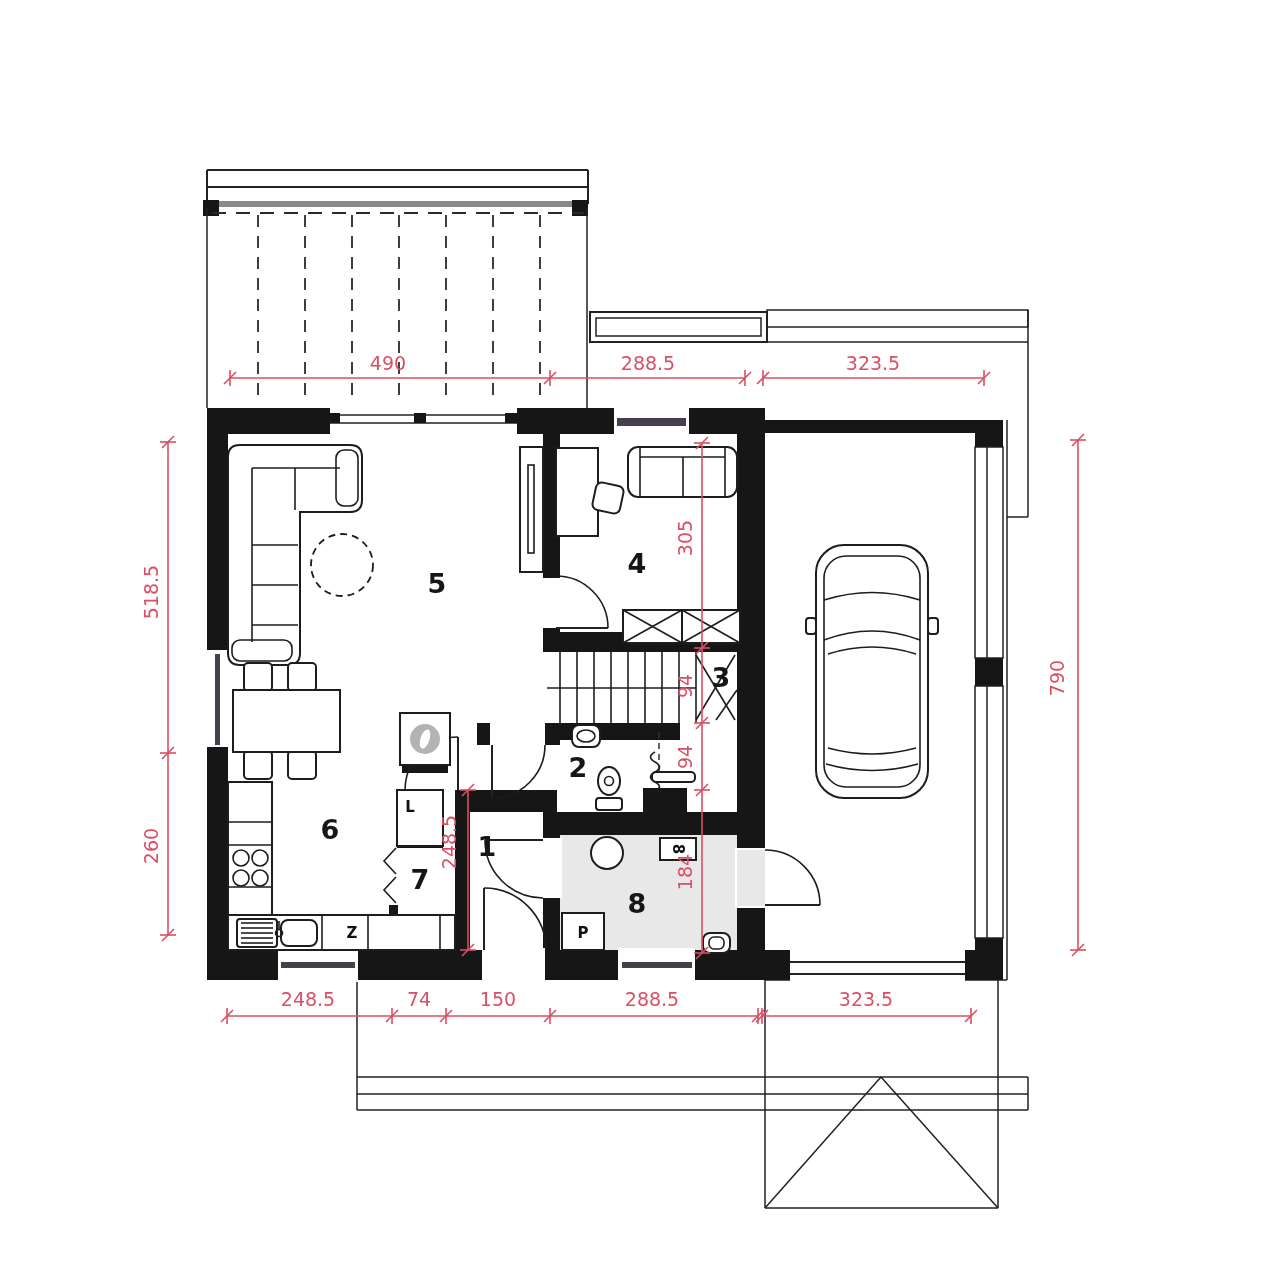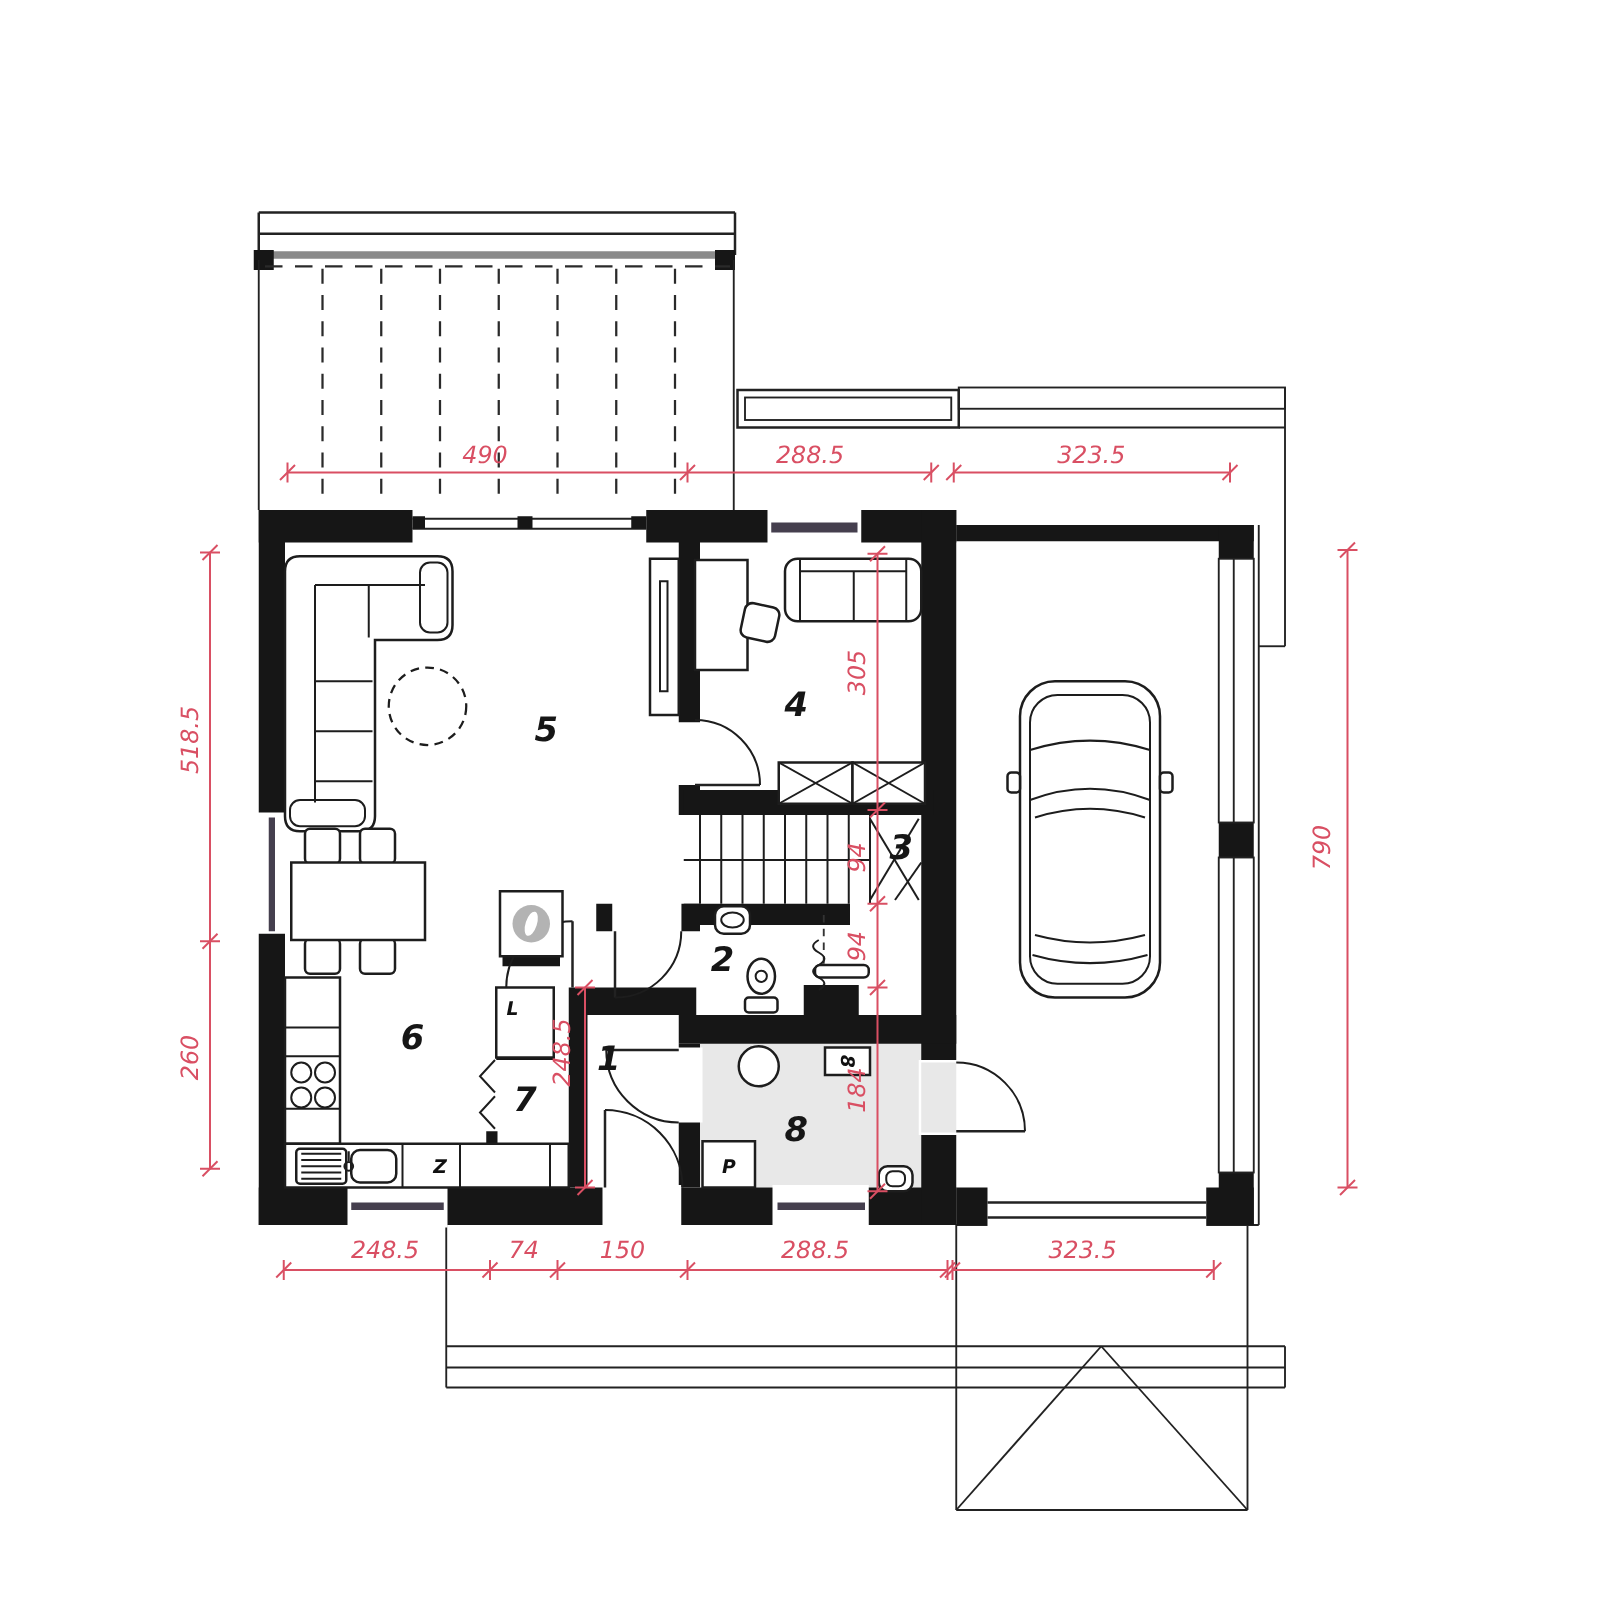--- a/index.html
+++ b/index.html
@@ -1,17 +1,17 @@
 <!DOCTYPE html>
 <html><head>
 <meta charset="utf-8">
 <style>
   html,body{margin:0;padding:0;background:#ffffff;}
   .stage{position:relative;width:1280px;height:1280px;background:#ffffff;overflow:hidden;
-         font-family:"DejaVu Sans", sans-serif;font-style:italic;}
+         font-family:"DejaVu Sans", sans-serif;}
   svg{position:absolute;left:0;top:0;}
   .thin{stroke:#222;stroke-width:1.5;fill:none;}
   .med{stroke:#222;stroke-width:2;fill:none;}
   .furn{stroke:#1d1d1d;stroke-width:2;fill:#ffffff;}
   .furnline{stroke:#1d1d1d;stroke-width:1.6;fill:none;}
   .deckdash{stroke:#2a2a2a;stroke-width:1.8;fill:none;stroke-dasharray:12 9;}
   .dimline{stroke-width:1.6;fill:none;}
   .dimtext{font-size:19px;stroke:none;}
   .roomtext{font-size:27px;font-weight:bold;fill:#161616;stroke:none;}
   .markertext{font-size:15px;font-weight:bold;fill:#111;stroke:none;}

